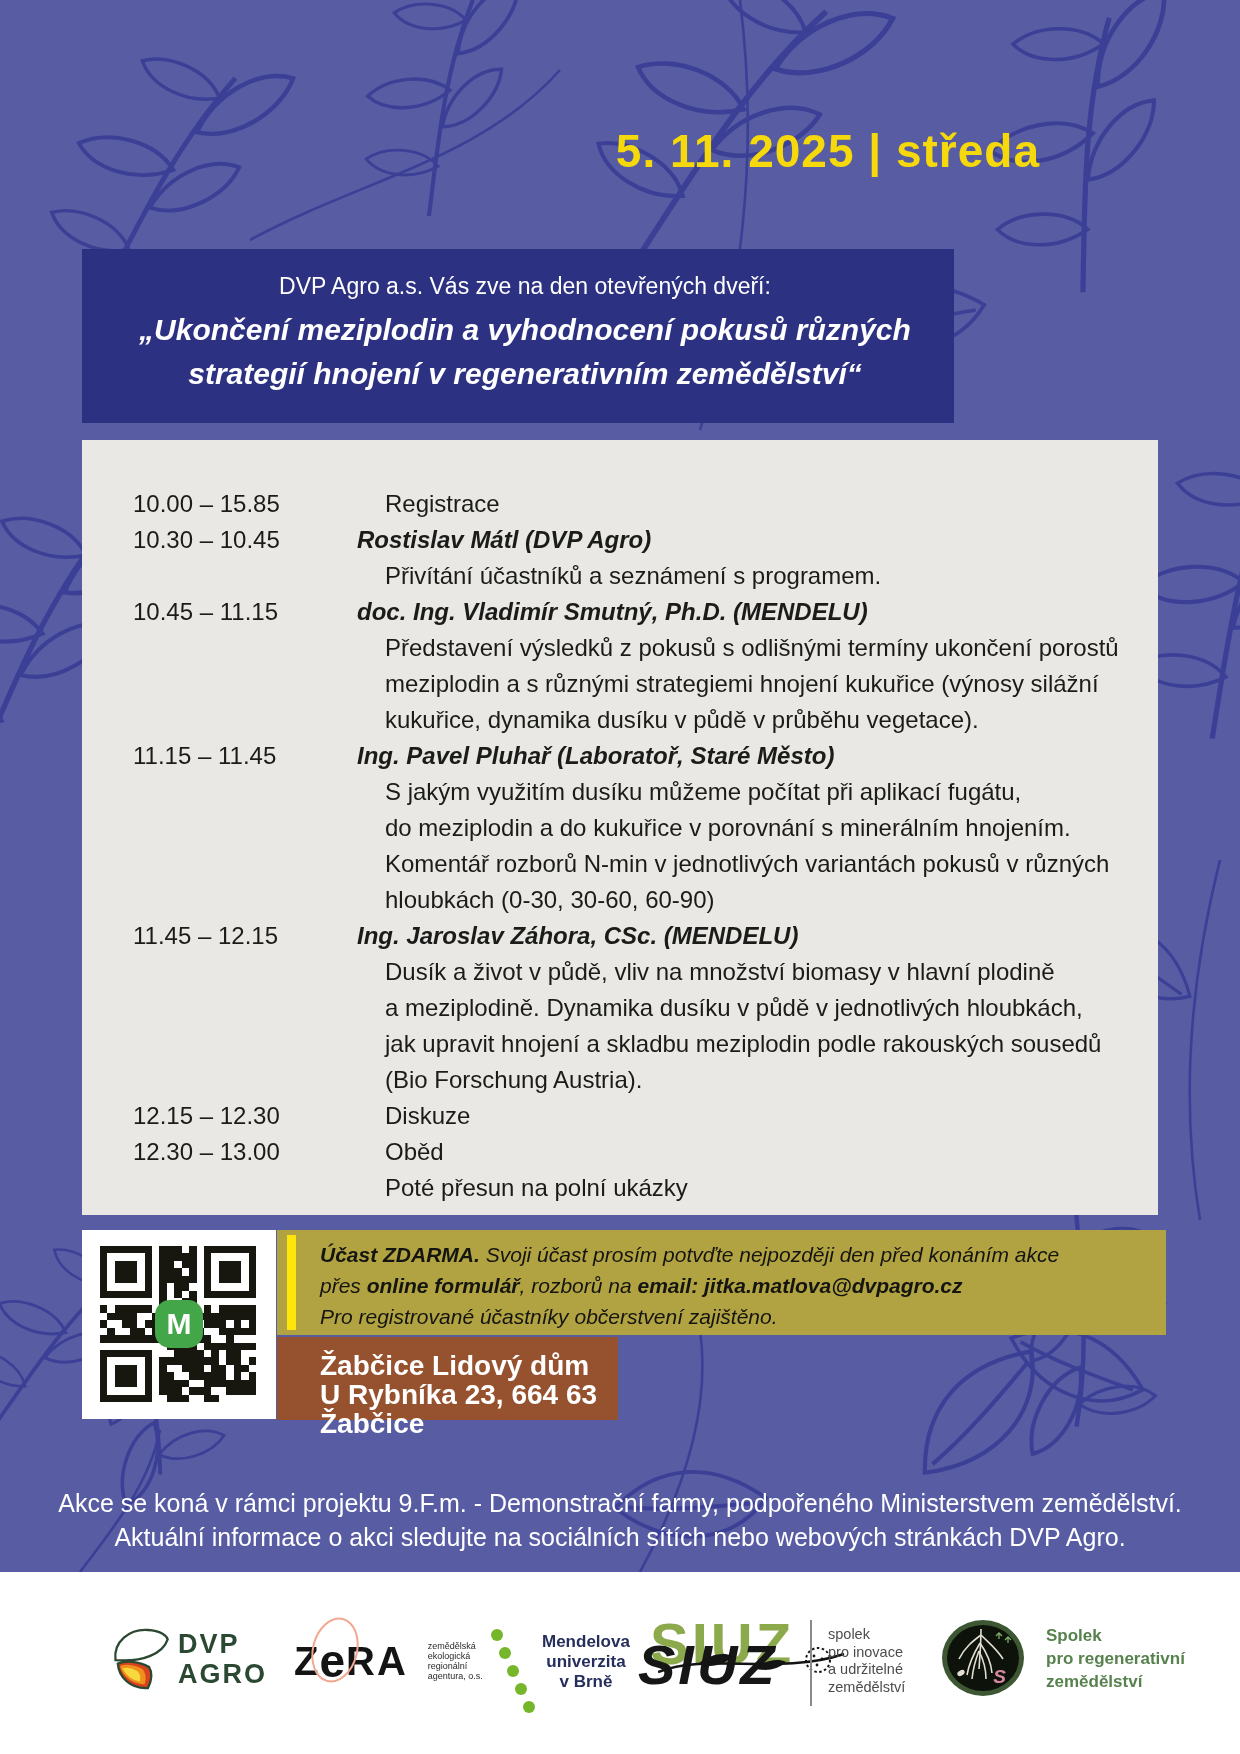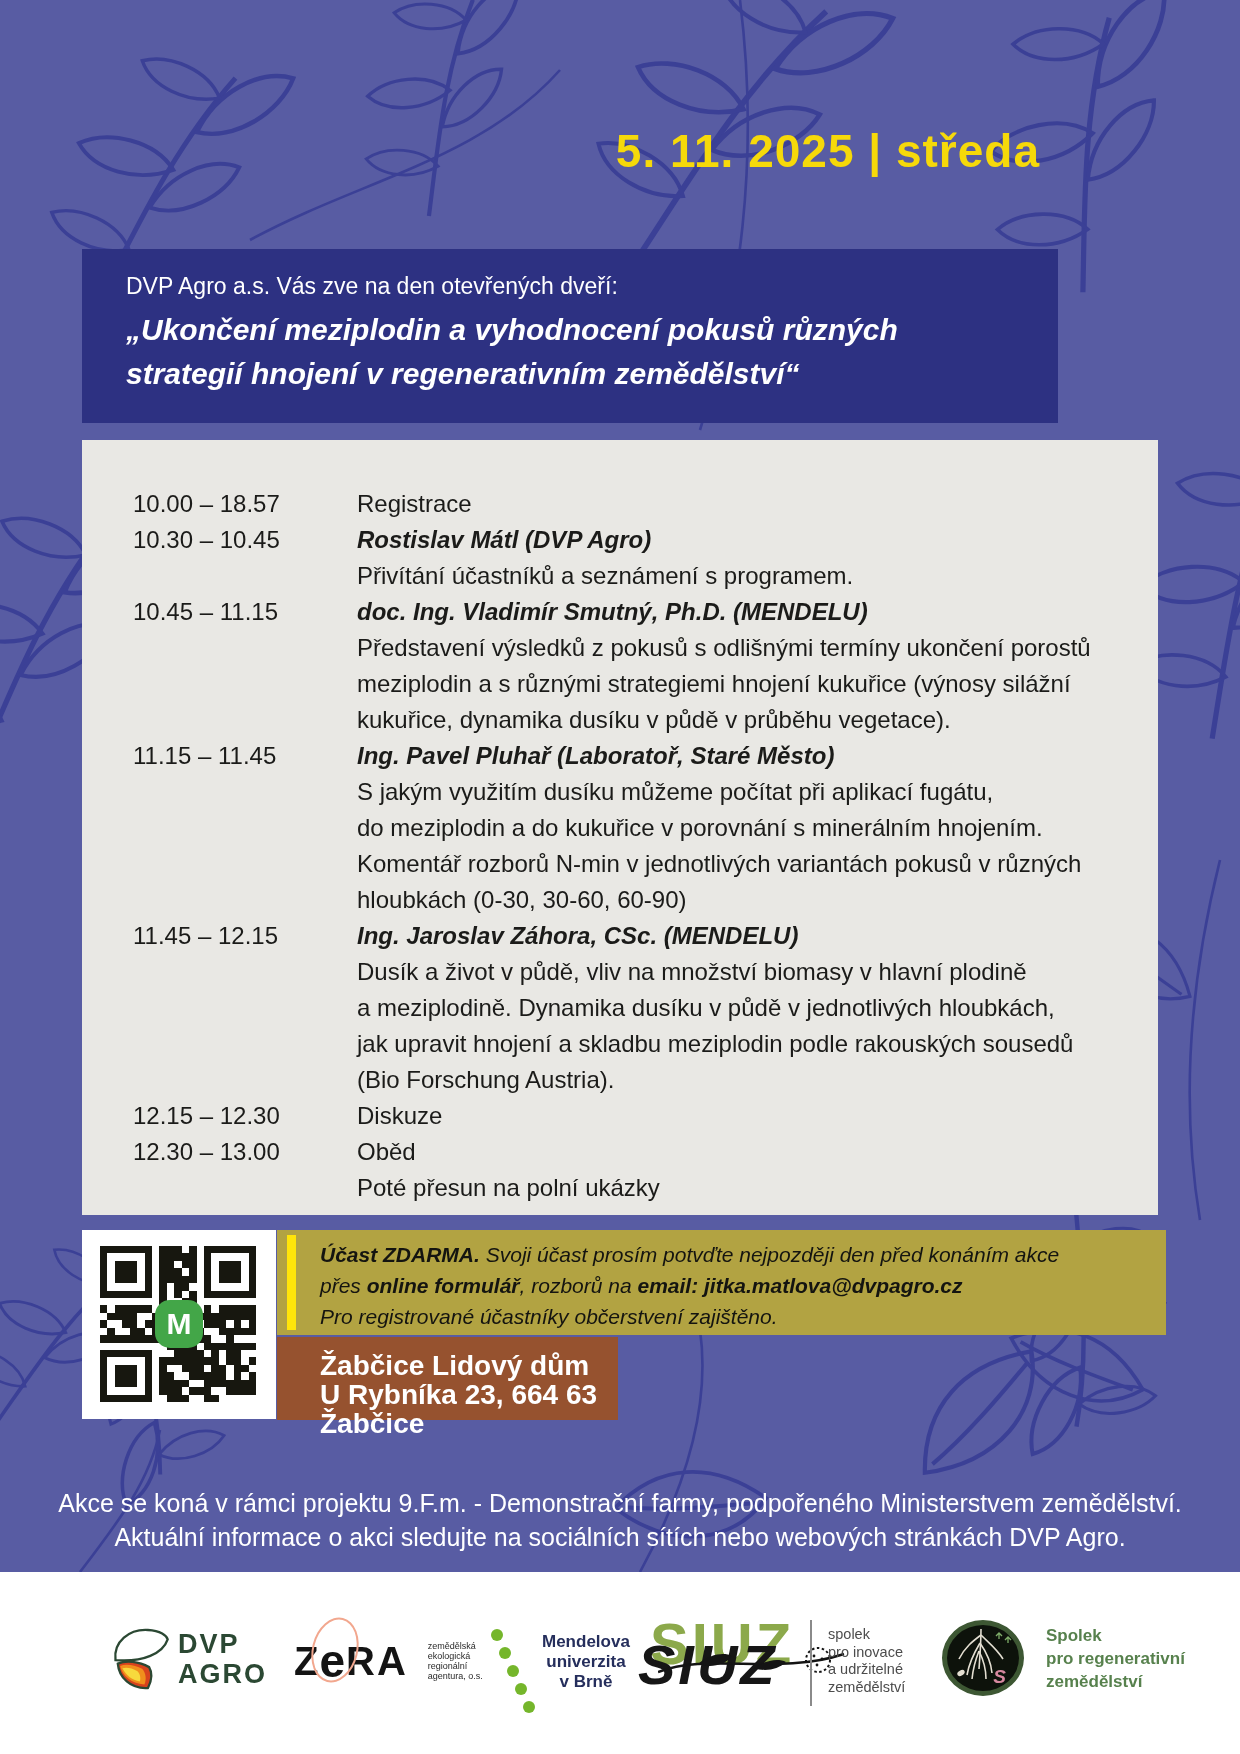--- a/index.html
+++ b/index.html
@@ -11,34 +11,34 @@
   .purple{position:absolute;left:0;top:0;width:1240px;height:1572px;background:#585ca3;}
   .deco{position:absolute;left:0;top:0;width:1240px;height:1572px;}
   .deco path{stroke:#3b4096;stroke-width:2.6;fill:none;}
   .deco use{stroke:#3b4096;stroke-width:2.6;fill:none;}
 
   
   .date{position:absolute;top:124px;right:200px;color:#f6d90a;font-size:46px;font-weight:700;
         letter-spacing:1px;margin-left:28px;}
 
   
-  .navy{position:absolute;left:82px;top:249px;width:976px;height:174px;background:#2d3182;
-        box-sizing:border-box;padding:24px 30px 0 44px;color:#ffffff;}
+  .navy{position:absolute;left:82px;top:249px;width:872px;height:174px;background:#2d3182;
+        box-sizing:border-box;padding:24px 30px 0 44px;color:#ffffff;text-align:center;}
   .intro{font-size:23px;margin-bottom:8px;}
   .title{font-size:30px;font-weight:700;font-style:italic;line-height:44px;}
 
   
   .panel{position:absolute;left:82px;top:440px;width:1076px;height:775px;background:#e9e8e4;
          box-sizing:border-box;padding:46px 20px 0 51px;color:#1b1b19;}
   .srow{display:flex;align-items:flex-start;}
   .stime{flex:0 0 224px;width:224px;font-size:24px;line-height:36px;}
   .scontent{flex:1;font-size:24px;line-height:36px;}
   .sspeaker{font-weight:700;font-style:italic;}
   .sspeaker:empty{display:none;}
-  .slines{white-space:pre-line;}
+  .slines{white-space:pre-line;margin-left:28px;}
 
   
   .qrbox{position:absolute;left:82px;top:1230px;width:194px;height:189px;background:#ffffff;}
   .qrwrap{position:absolute;left:18px;top:16px;width:156px;height:156px;}
   .qrwrap svg{width:156px;height:156px;shape-rendering:crispEdges;display:block;}
   .badge{position:absolute;left:73px;top:70px;width:48px;height:48px;background:#43a648;
          border-radius:15px;display:flex;align-items:center;justify-content:center;}
   .badge span{color:#ffffff;font-size:30px;font-weight:700;}
 
   
@@ -144,21 +144,21 @@
   <div class="date">5. 11. 2025 | středa</div>
 
   <div class="navy">
     <div class="intro">DVP Agro a.s. Vás zve na den otevřených dveří:</div>
     <div class="title prelines">„Ukončení meziplodin a vyhodnocení pokusů různých
 strategií hnojení v regenerativním zemědělství“</div>
   </div>
 
   <div class="panel">
     <div class="srow">
-      <div class="stime">10.00 – 18.57</div>
+      <div class="stime">10.00 – 15.85</div>
       <div class="scontent">
 
         <div class="slines">Registrace</div>
       </div>
     </div>
     <div class="srow">
       <div class="stime">10.30 – 10.45</div>
       <div class="scontent">
         <div class="sspeaker">Rostislav Mátl (DVP Agro)</div>
         <div class="slines">Přivítání účastníků a seznámení s programem.</div>

